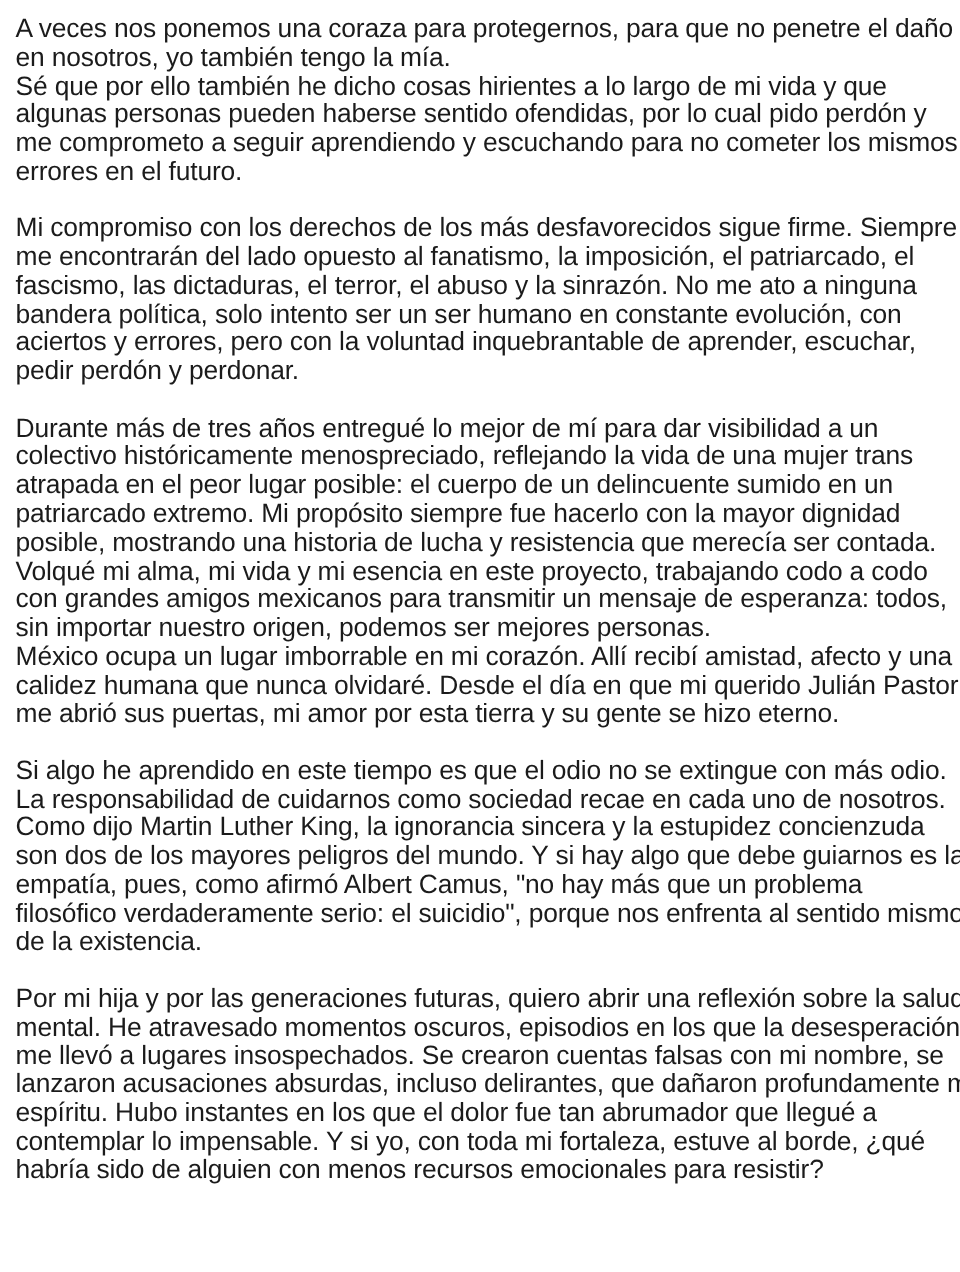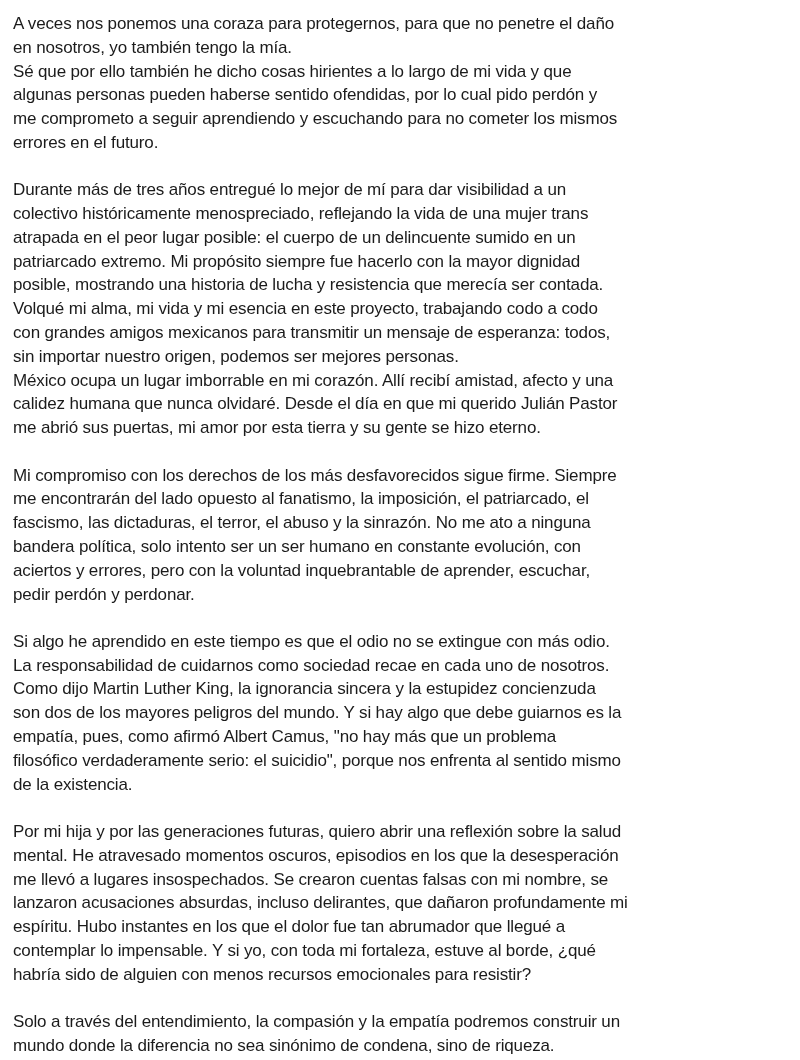--- a/index.html
+++ b/index.html
@@ -10,21 +10,21 @@
     width: 800px;
     height: 1060px;
     background: #ffffff;
     overflow: hidden;
   }
   .doc {
     box-sizing: border-box;
     width: 800px;
     padding: 12px 8px 0 13px;
     font-family: "Liberation Sans", "DejaVu Sans", sans-serif;
-    font-size: 17px;
+    font-size: 22px;
     line-height: 23.8px;
     font-weight: 400;
     color: #1b1b1b;
     letter-spacing: -0.15px;
   }
   .para {
     margin: 0 0 23.5px 0;
     white-space: pre; 
   }
   .para:last-child {
@@ -34,46 +34,44 @@
 </head>
 <body>
 
 <div class="doc">
   <p class="para">A veces nos ponemos una coraza para protegernos, para que no penetre el daño
 en nosotros, yo también tengo la mía.
 Sé que por ello también he dicho cosas hirientes a lo largo de mi vida y que
 algunas personas pueden haberse sentido ofendidas, por lo cual pido perdón y
 me comprometo a seguir aprendiendo y escuchando para no cometer los mismos
 errores en el futuro.</p>
+  <p class="para">Mi compromiso con los derechos de los más desfavorecidos sigue firme. Siempre
+me encontrarán del lado opuesto al fanatismo, la imposición, el patriarcado, el
+fascismo, las dictaduras, el terror, el abuso y la sinrazón. No me ato a ninguna
+bandera política, solo intento ser un ser humano en constante evolución, con
+aciertos y errores, pero con la voluntad inquebrantable de aprender, escuchar,
+pedir perdón y perdonar.</p>
   <p class="para">Durante más de tres años entregué lo mejor de mí para dar visibilidad a un
 colectivo históricamente menospreciado, reflejando la vida de una mujer trans
 atrapada en el peor lugar posible: el cuerpo de un delincuente sumido en un
 patriarcado extremo. Mi propósito siempre fue hacerlo con la mayor dignidad
 posible, mostrando una historia de lucha y resistencia que merecía ser contada.
 Volqué mi alma, mi vida y mi esencia en este proyecto, trabajando codo a codo
 con grandes amigos mexicanos para transmitir un mensaje de esperanza: todos,
 sin importar nuestro origen, podemos ser mejores personas.
 México ocupa un lugar imborrable en mi corazón. Allí recibí amistad, afecto y una
 calidez humana que nunca olvidaré. Desde el día en que mi querido Julián Pastor
 me abrió sus puertas, mi amor por esta tierra y su gente se hizo eterno.</p>
-  <p class="para">Mi compromiso con los derechos de los más desfavorecidos sigue firme. Siempre
-me encontrarán del lado opuesto al fanatismo, la imposición, el patriarcado, el
-fascismo, las dictaduras, el terror, el abuso y la sinrazón. No me ato a ninguna
-bandera política, solo intento ser un ser humano en constante evolución, con
-aciertos y errores, pero con la voluntad inquebrantable de aprender, escuchar,
-pedir perdón y perdonar.</p>
   <p class="para">Si algo he aprendido en este tiempo es que el odio no se extingue con más odio.
 La responsabilidad de cuidarnos como sociedad recae en cada uno de nosotros.
 Como dijo Martin Luther King, la ignorancia sincera y la estupidez concienzuda
 son dos de los mayores peligros del mundo. Y si hay algo que debe guiarnos es la
 empatía, pues, como afirmó Albert Camus, "no hay más que un problema
 filosófico verdaderamente serio: el suicidio", porque nos enfrenta al sentido mismo
 de la existencia.</p>
   <p class="para">Por mi hija y por las generaciones futuras, quiero abrir una reflexión sobre la salud
 mental. He atravesado momentos oscuros, episodios en los que la desesperación
 me llevó a lugares insospechados. Se crearon cuentas falsas con mi nombre, se
 lanzaron acusaciones absurdas, incluso delirantes, que dañaron profundamente mi
 espíritu. Hubo instantes en los que el dolor fue tan abrumador que llegué a
 contemplar lo impensable. Y si yo, con toda mi fortaleza, estuve al borde, ¿qué
 habría sido de alguien con menos recursos emocionales para resistir?</p>
-  <p class="para">Solo a través del entendimiento, la compasión y la empatía podremos construir un
-mundo donde la diferencia no sea sinónimo de condena, sino de riqueza.</p>
 </div>
 
 </body></html>

